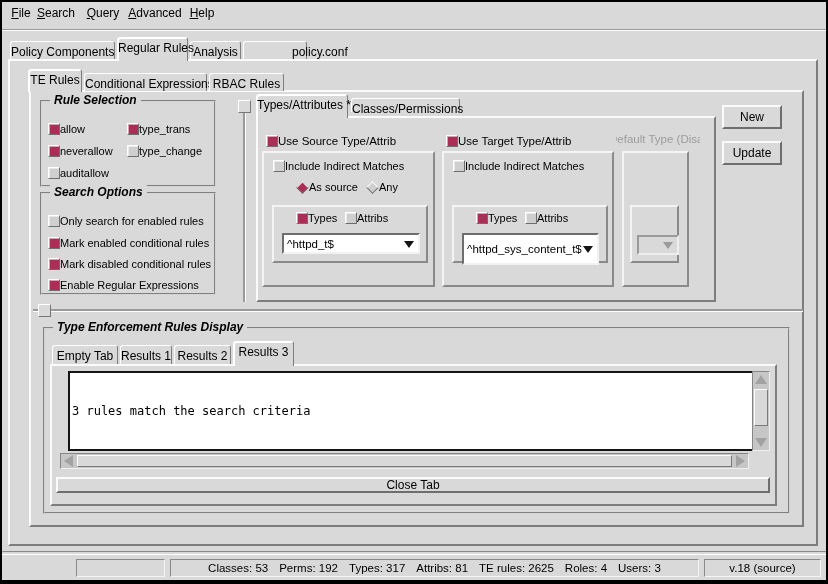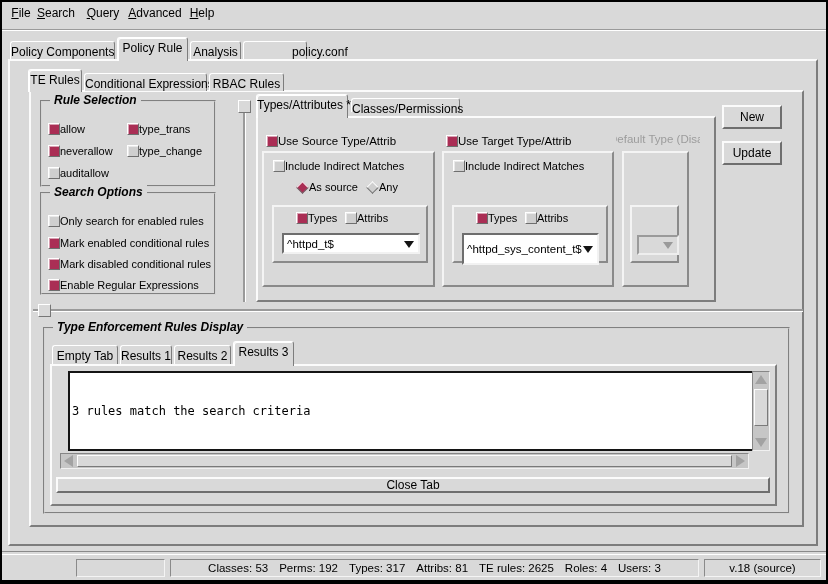--- a/index.html
+++ b/index.html
@@ -82,21 +82,21 @@
 <div id="win">
 
   <div class="abs" style="left:2px;top:2px;width:824px;height:28px;border-bottom:1px solid #9a9a9a;box-shadow:0 1px 0 #fff;z-index:2;"></div>
   <div class="mi" style="left:3px;width:36px;"><u>F</u><span>ile</span></div>
   <div class="mi" style="left:31px;width:50px;"><u>S</u><span>earch</span></div>
   <div class="mi" style="left:80px;width:46px;"><u>Q</u><span>uery</span></div>
   <div class="mi" style="left:124px;width:62px;"><u>A</u><span>dvanced</span></div>
   <div class="mi" style="left:184px;width:36px;"><u>H</u><span>elp</span></div>
 
   <div class="tab" style="left:10px;top:41px;width:105px;height:18px;">Policy Components</div>
-  <div class="tab active" style="left:117px;top:37px;width:71px;height:24px;">Policy Rule</div>
+  <div class="tab active" style="left:117px;top:37px;width:71px;height:24px;">Regular Rules</div>
   <div class="tab" style="left:190px;top:41px;width:51px;height:18px;">Analysis</div>
   <div class="tab" style="left:243px;top:41px;width:64px;height:18px;padding-left:48px;">policy.conf</div>
   <div class="panel" style="left:8px;top:59px;width:810px;height:487px;"></div>
 
   <div class="tab active" style="left:28px;top:69px;width:54px;height:23px;">TE Rules</div>
   <div class="tab" style="left:84px;top:73px;width:123px;height:18px;">Conditional Expressions</div>
   <div class="tab" style="left:209px;top:73px;width:75px;height:18px;">RBAC Rules</div>
   <div class="panel" style="left:29px;top:90px;width:775px;height:437px;"></div>
 
   <div class="group" style="left:40px;top:100px;width:176px;height:87px;">

